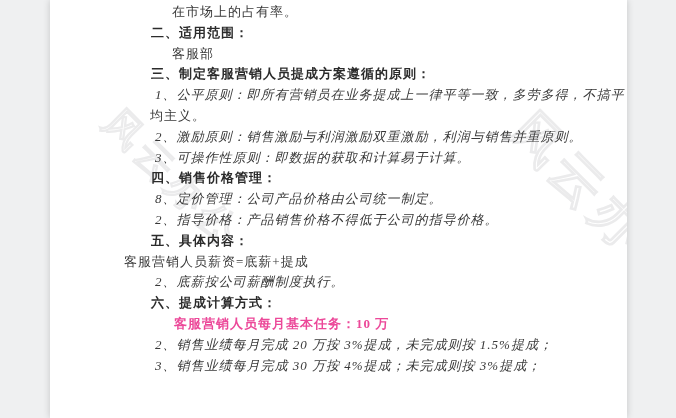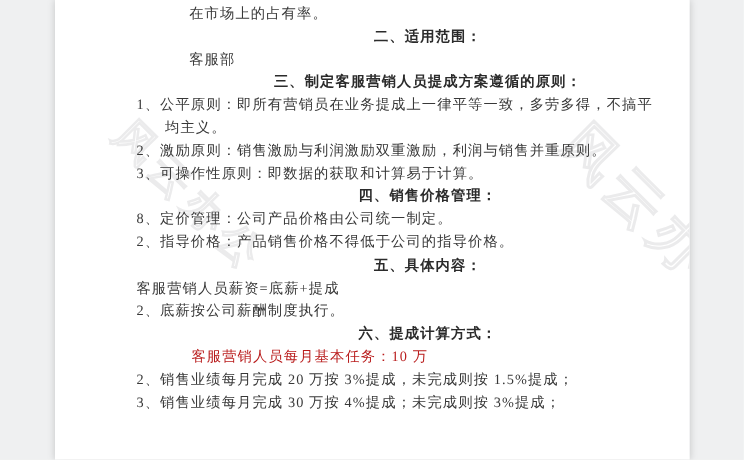--- a/index.html
+++ b/index.html
@@ -36,30 +36,29 @@
     line-height: 20.8px;
     font-size: 13px;
     color: #383838;
     letter-spacing: 1px;
     white-space: nowrap;
   }
   .line.header {
     margin-left: 101px;
     font-weight: bold;
     color: #2b2b2b;
-    text-align: center;
   }
-  .line.item   { margin-left: 74px; }
+  .line.item   { margin-left: 105px; font-style: italic; }
   .line.plain  { margin-left: 122px; }
   .line.cont   { margin-left: 100px; }
   .line.formula{ margin-left: 74px; }
   .line.task   {
     margin-left: 124px;
-    font-weight: normal;
-    color: #b91c1c;
+    font-weight: bold;
+    color: #ec4899;
   }
   .watermark {
     position: absolute;
     z-index: 1;
     transform: rotate(45deg);
     transform-origin: left top;
     font-weight: bold;
     letter-spacing: 6px;
     color: transparent;
     -webkit-text-stroke: 1px #ebebec;

